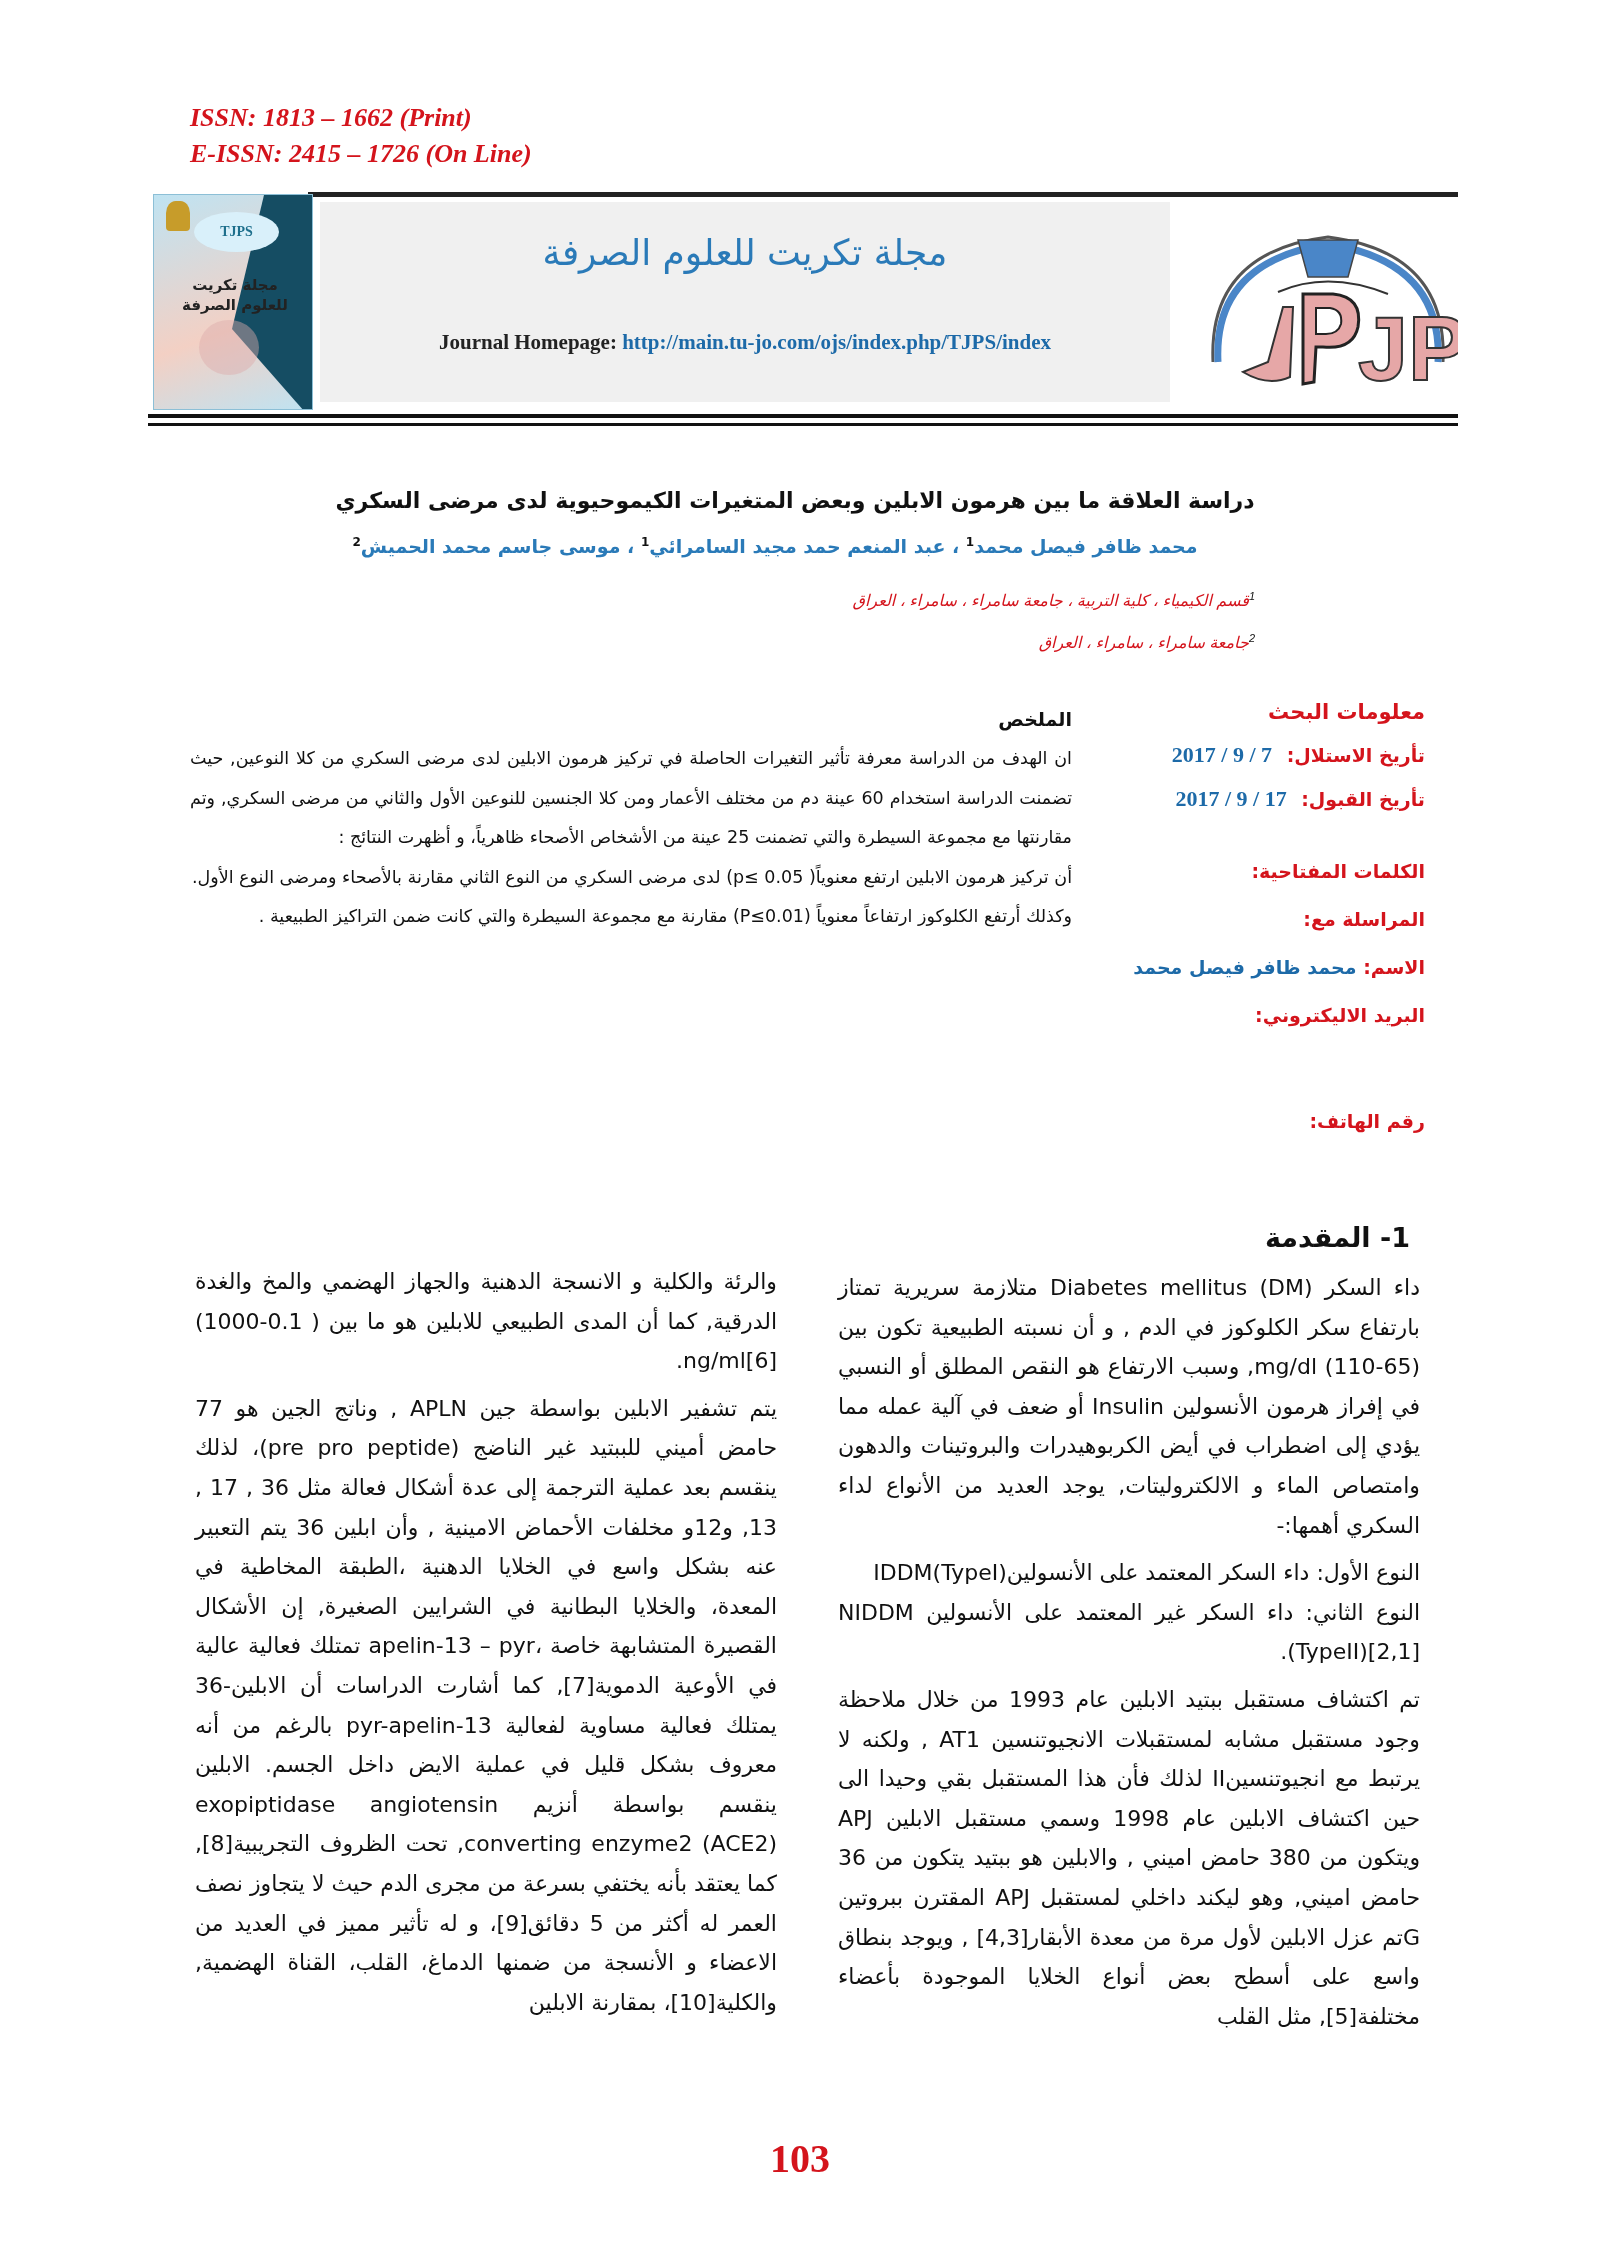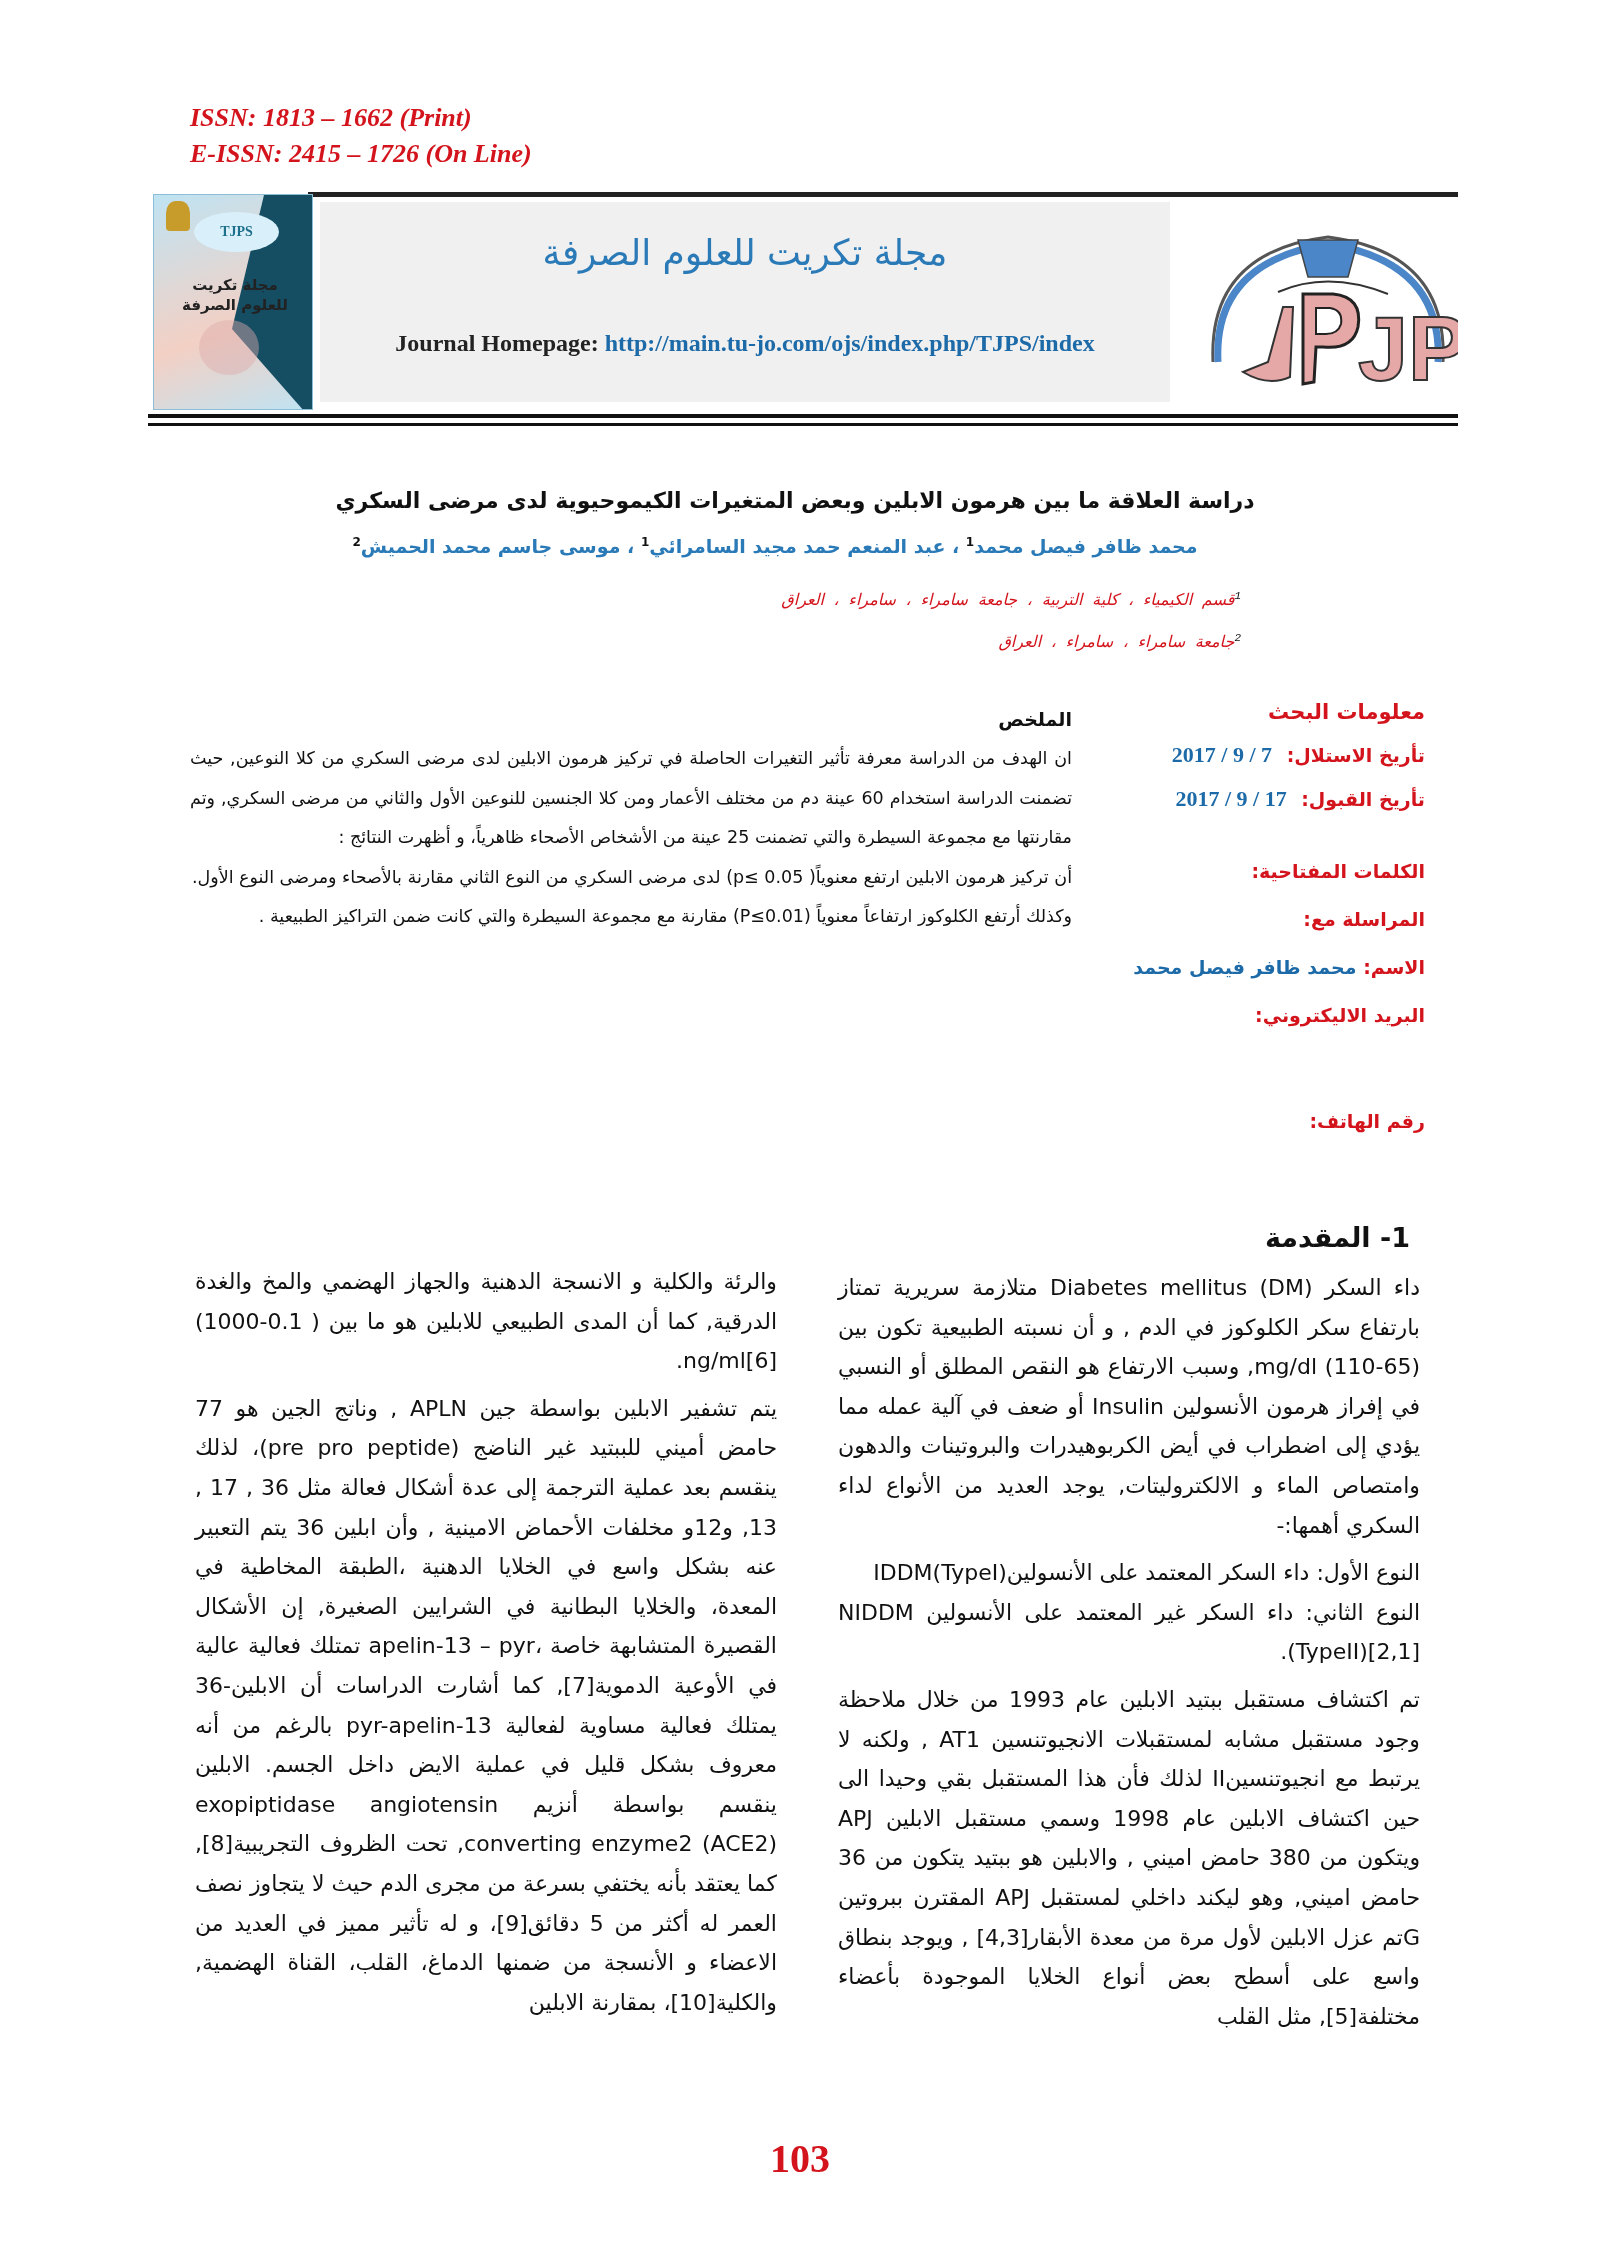--- a/index.html
+++ b/index.html
@@ -15,29 +15,29 @@
   .banner-rule-bottom1 { position: absolute; bottom: 8px; left: 0; right: 0; height: 4px; background: #111; }
   .banner-rule-bottom2 { position: absolute; bottom: 0; left: 0; right: 0; height: 3px; background: #111; }
   .cover { position: absolute; left: 5px; top: 2px; width: 160px; height: 216px; background: linear-gradient(160deg,#bfe3f2 0%, #f3d0c4 60%, #bfe3f2 100%); border: 1px solid #8cbfd6; overflow: hidden; }
   .cover-dark { position: absolute; right: 0; top: 0; width: 80px; height: 216px; background: #154d63; clip-path: polygon(40% 0,100% 0,100% 100%, 90% 100%, 0 62%); }
   .cover-oval { position: absolute; left: 40px; top: 17px; width: 85px; height: 40px; border-radius: 50%; background: #d9f0fa; color: #1d6f8c; font-weight: bold; font-size: 14px; display:flex; align-items:center; justify-content:center; }
   .cover-title { position: absolute; right: 22px; top: 80px; width: 110px; text-align: center; font-size: 15px; line-height: 20px; direction: rtl; font-family: "DejaVu Sans", sans-serif; color: #222; font-weight: bold; }
   .cover-emblem { position: absolute; left: 12px; top: 6px; width: 24px; height: 30px; background: #c79c2a; border-radius: 40% 40% 4px 4px; }
   .cover-watermark { position: absolute; left: 45px; top: 125px; width: 60px; height: 55px; border-radius: 50%; background: rgba(220,170,170,0.45); }
   .header-center { position: absolute; left: 172px; top: 10px; width: 850px; height: 200px; background: #f0f0f0; }
   .journal-ar { position: absolute; top: 30px; width: 100%; text-align: center; font-family: "DejaVu Sans", sans-serif; font-size: 36px; color: #2a7ab8; direction: rtl; }
-  .homepage { position: absolute; top: 128px; width: 100%; text-align: center; font-size: 24px; }
+  .homepage { position: absolute; top: 128px; width: 100%; text-align: center; font-size: 21px; }
   .homepage-label { font-weight: bold; color: #222; }
   .homepage-url { font-weight: bold; color: #1d6aa8; }
   .logo { position: absolute; right: 0; top: 20px; width: 260px; height: 190px; }
 
   .title-ar { position: absolute; top: 482px; left: 260px; right: 270px; text-align: center; direction: rtl; font-family: "DejaVu Sans", sans-serif; font-weight: bold; font-size: 22px; line-height: 38px; color: #111; }
   .authors { position: absolute; top: 535px; left: 300px; right: 350px; text-align: center; direction: rtl; font-family: "DejaVu Sans", sans-serif; font-weight: bold; font-size: 19px; color: #2a7ab8; }
   .authors sup { font-size: 12px; color: #111; }
-  .affil { position: absolute; right: 359px; direction: rtl; font-family: Liberation Mono, monospace; font-style: italic; font-size: 16px; color: #d4141c; }
+  .affil { position: absolute; right: 345px; direction: rtl; font-family: Liberation Sans, sans-serif; font-style: italic; font-size: 16px; color: #d4141c; }
   .affil sup { color: #111; font-size: 11px; }
   .affil1 { top: 590px; }
   .affil2 { top: 632px; }
 
   .info-col { position: absolute; top: 700px; right: 175px; width: 300px; direction: rtl; font-family: "DejaVu Sans", sans-serif; font-weight: bold; font-size: 19px; }
   .info-col .red { color: #d4141c; }
   .info-col .blue { color: #1d6aa8; }
   .info-row { position: absolute; right: 0; white-space: nowrap; }
   .info-date { font-family: "Liberation Serif", serif; font-size: 22px; margin-right: 8px; }
 

